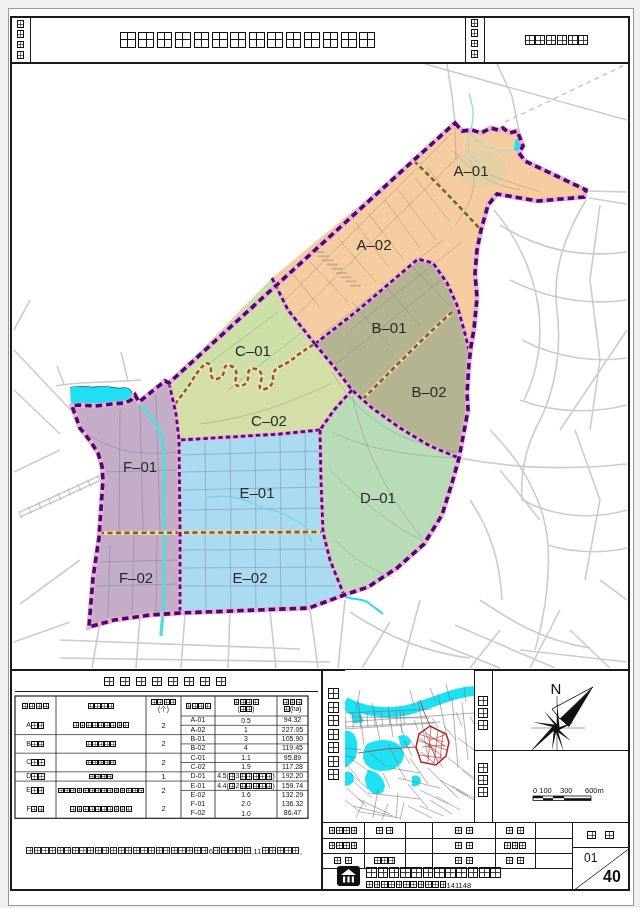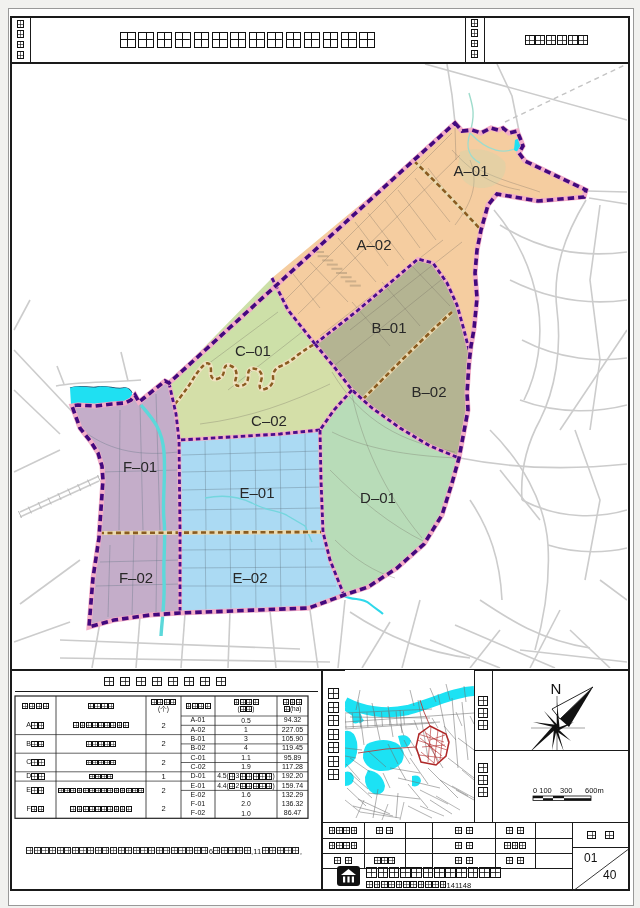--- a/index.html
+++ b/index.html
@@ -388,21 +388,21 @@
       <i class="cj"></i>
       <i class="sp"></i>
       <i class="sp"></i>
       <i class="cj"></i>
     </div>
   </div>
 <svg class="abs" style="left:572.5px;top:847.5px" width="57" height="43" viewBox="0 0 57 43">
     <line x1="0" y1="43" x2="57" y2="0" stroke="#222" stroke-width="0.9"></line>
   </svg>
 <div class="abs" style="left:584px;top:851px;font-size:12px;font-weight:normal">01</div>
-<div class="abs" style="left:603px;top:868px;font-size:12px;font-weight:normal">40</div>
+<div class="abs" style="left:603px;top:868px;font-size:16px;font-weight:bold">40</div>
 <div class="abs" style="left:337px;top:866px;width:23px;height:20px;background:#111;border-radius:3px"></div>
 <svg class="abs" style="left:337px;top:866px" width="23" height="20" viewBox="0 0 23 20">
     <path d="M11.5,3 L4,9 L19,9 Z" fill="#fff"></path>
     <rect x="6" y="10.5" width="2.2" height="6" fill="#fff"></rect>
     <rect x="10.4" y="10.5" width="2.2" height="6" fill="#fff"></rect>
     <rect x="14.8" y="10.5" width="2.2" height="6" fill="#fff"></rect>
   </svg>
 <div class="abs" style="left:366px;top:867px;font-size:11.5px;font-weight:bold;letter-spacing:0.2px"><i class="cj"></i><i class="cj"></i><i class="cj"></i><i class="cj"></i><i class="cj"></i><i class="cj"></i><i class="cj"></i><i class="cj"></i><i class="cj"></i><i class="cj"></i><i class="cj"></i><i class="cj"></i></div>
 <div class="abs" style="left:366px;top:881px;font-size:7.5px"><i class="cj"></i><i class="cj"></i><i class="cj"></i><i class="cj"></i><i class="cj"></i><i class="cj"></i><i class="cj"></i><i class="cj"></i><i class="cj"></i><i class="cj"></i><i class="cj"></i>141148</div>
 

